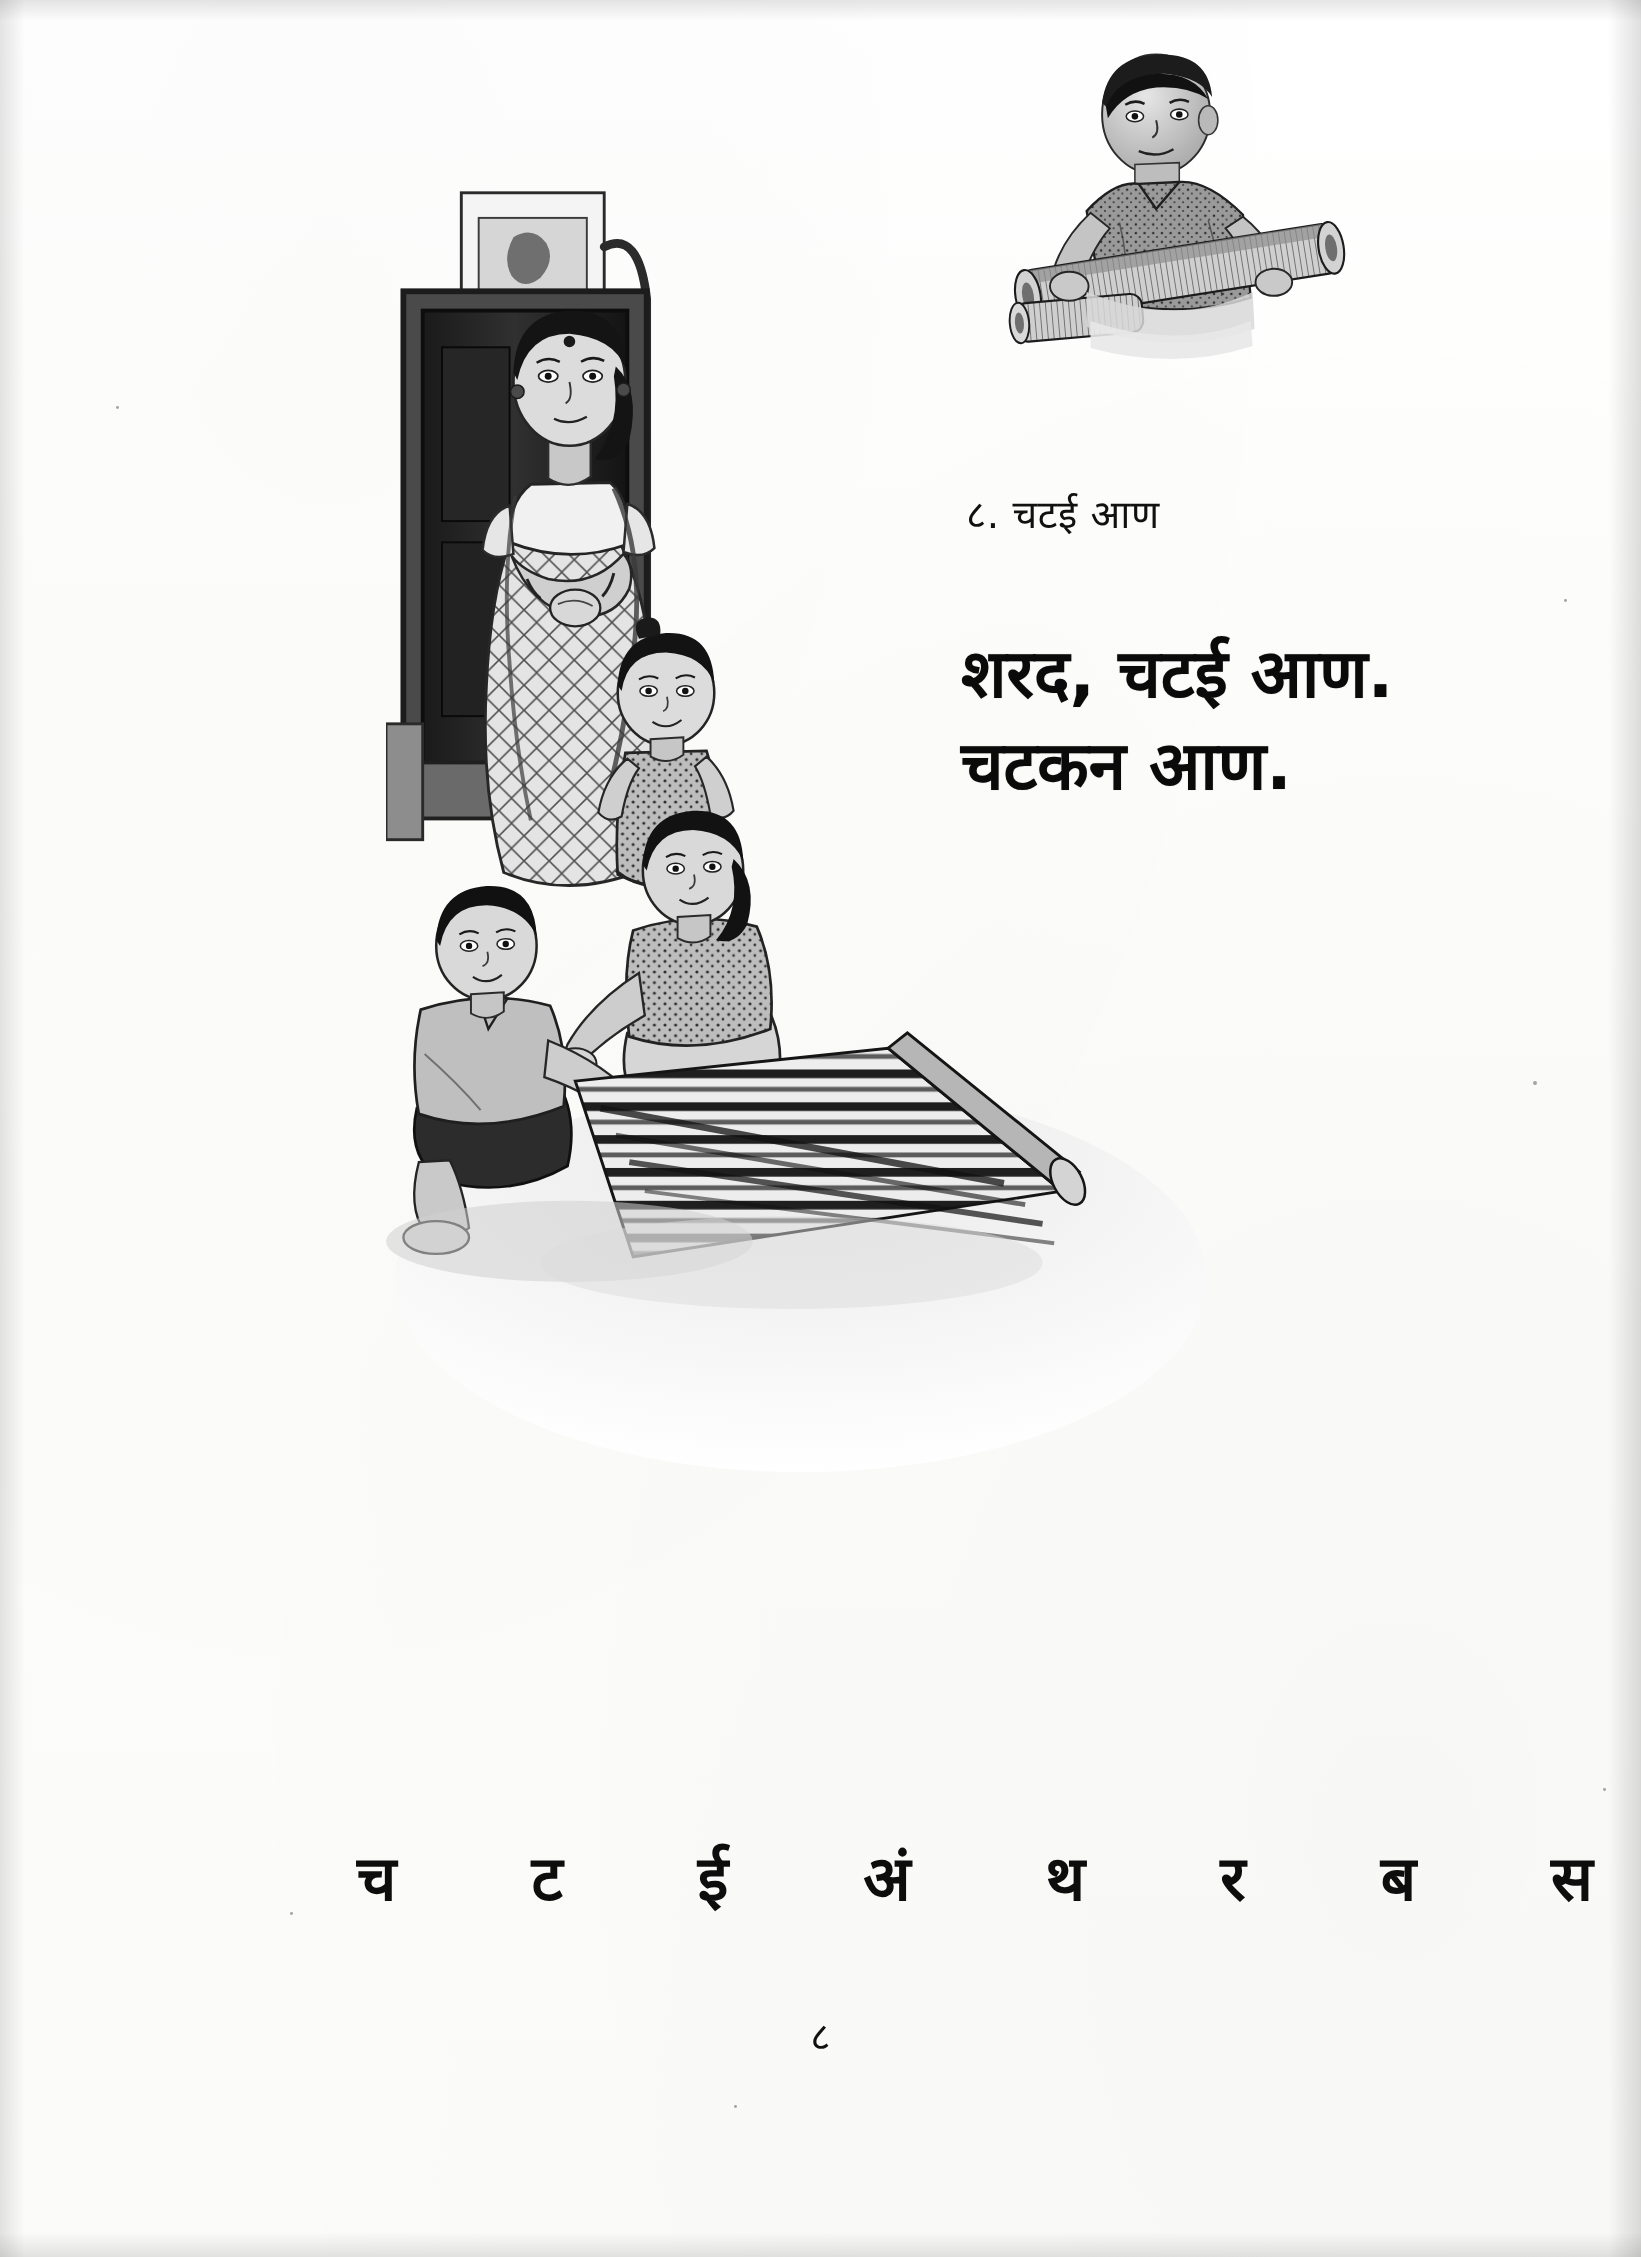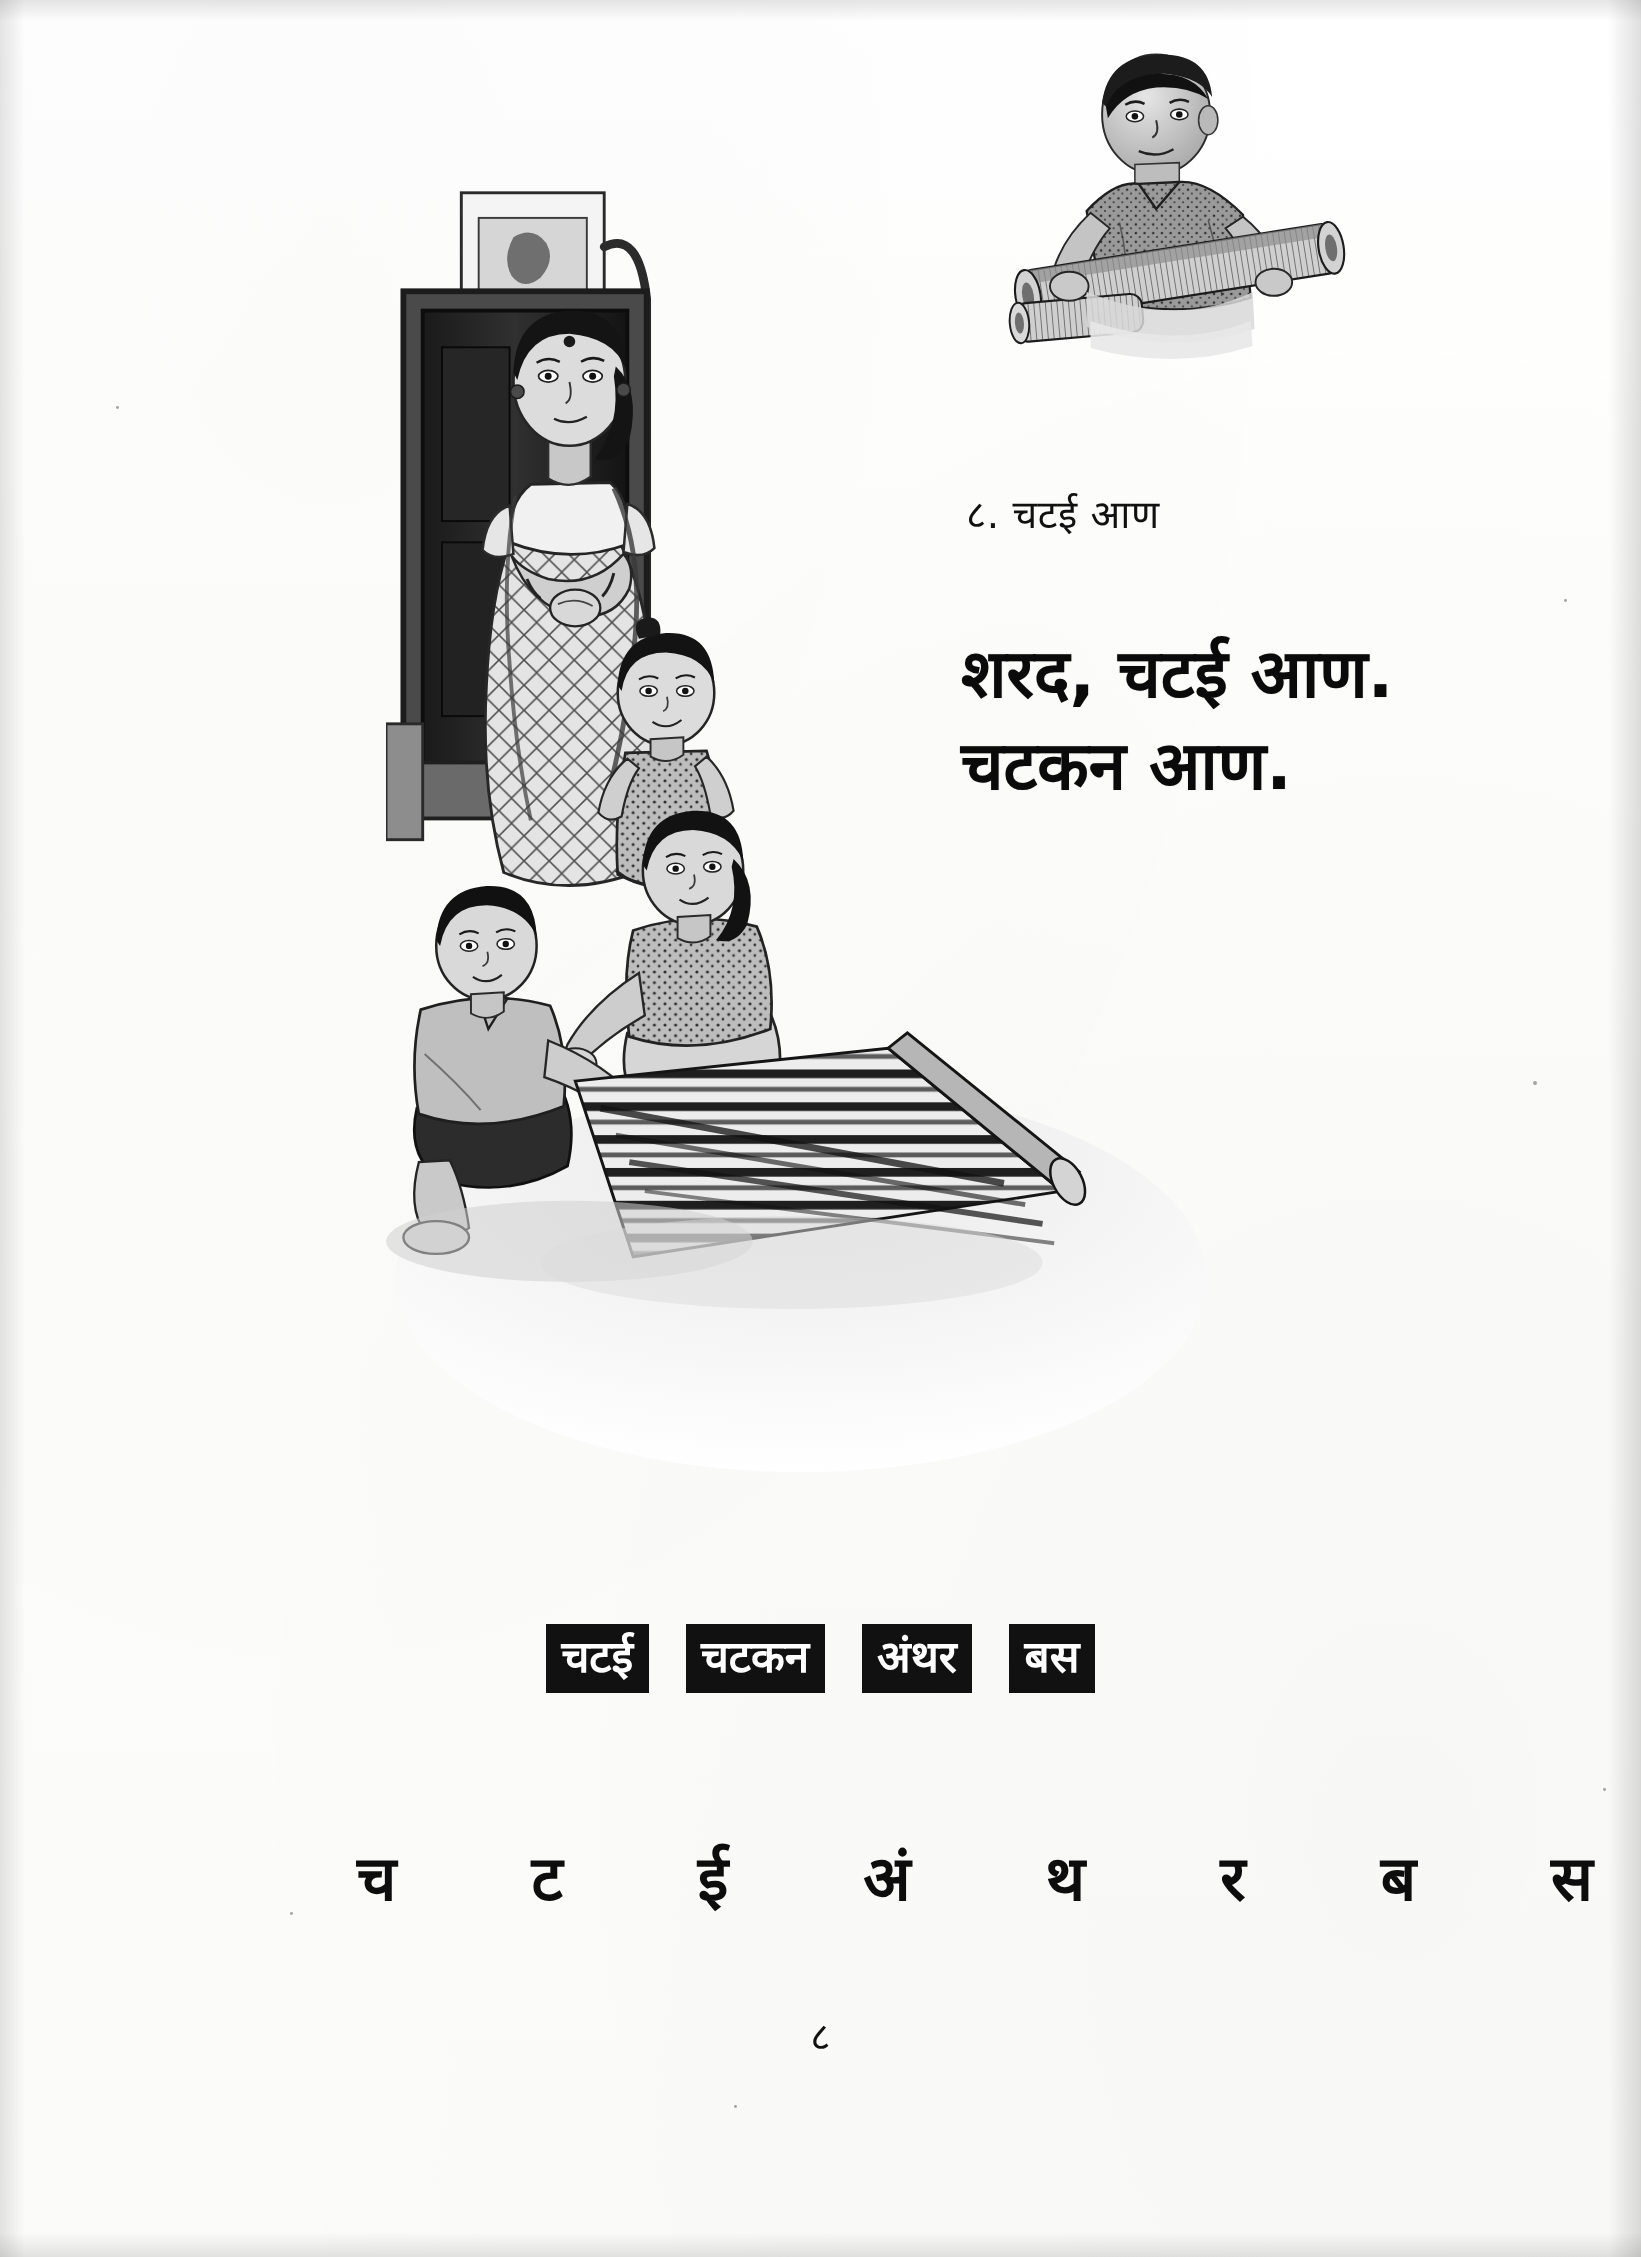--- a/index.html
+++ b/index.html
@@ -436,26 +436,20 @@
     </svg>
   </div>
 
   <div class="lesson-heading">८. चटई आण</div>
 
   <div class="poem">
     <div class="poem-line">शरद, चटई आण.</div>
     <div class="poem-line">चटकन आण.</div>
   </div>
 
-  <div class="word-chips">
-    <span class="word-chip">चटई</span>
-    <span class="word-chip">चटकन</span>
-    <span class="word-chip">अंथर</span>
-    <span class="word-chip">बस</span>
-  </div>
 
   <div class="letter-row">
     <span class="letter">च</span>
     <span class="letter">ट</span>
     <span class="letter">ई</span>
     <span class="letter">अं</span>
     <span class="letter">थ</span>
     <span class="letter">र</span>
     <span class="letter">ब</span>
     <span class="letter">स</span>

